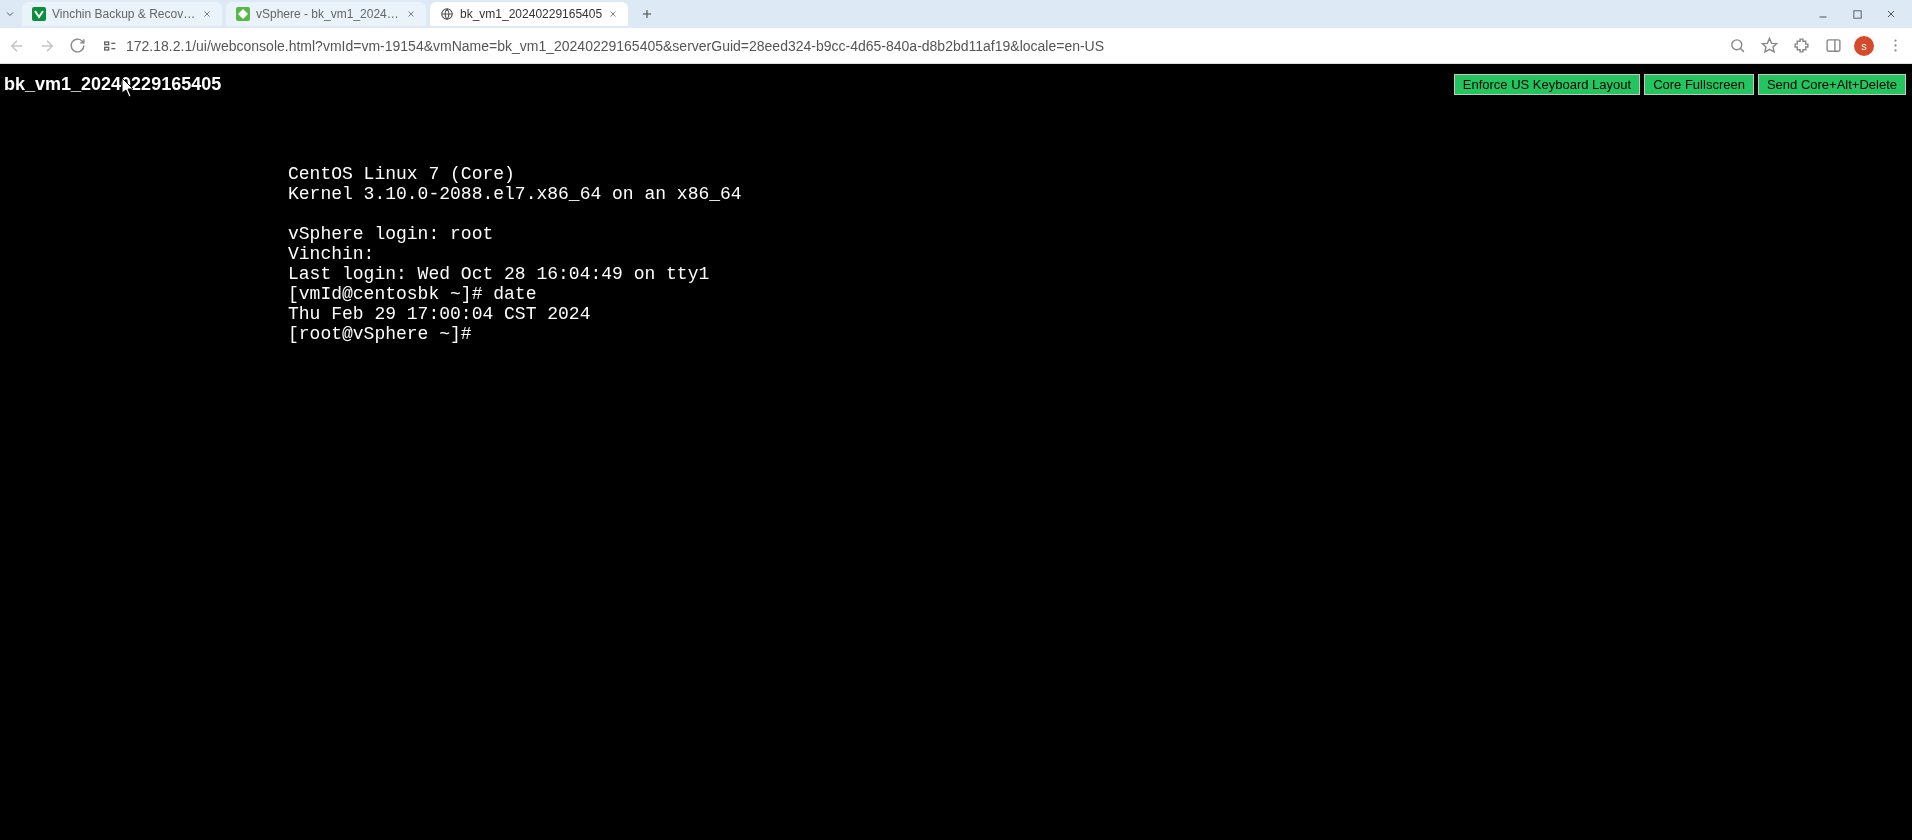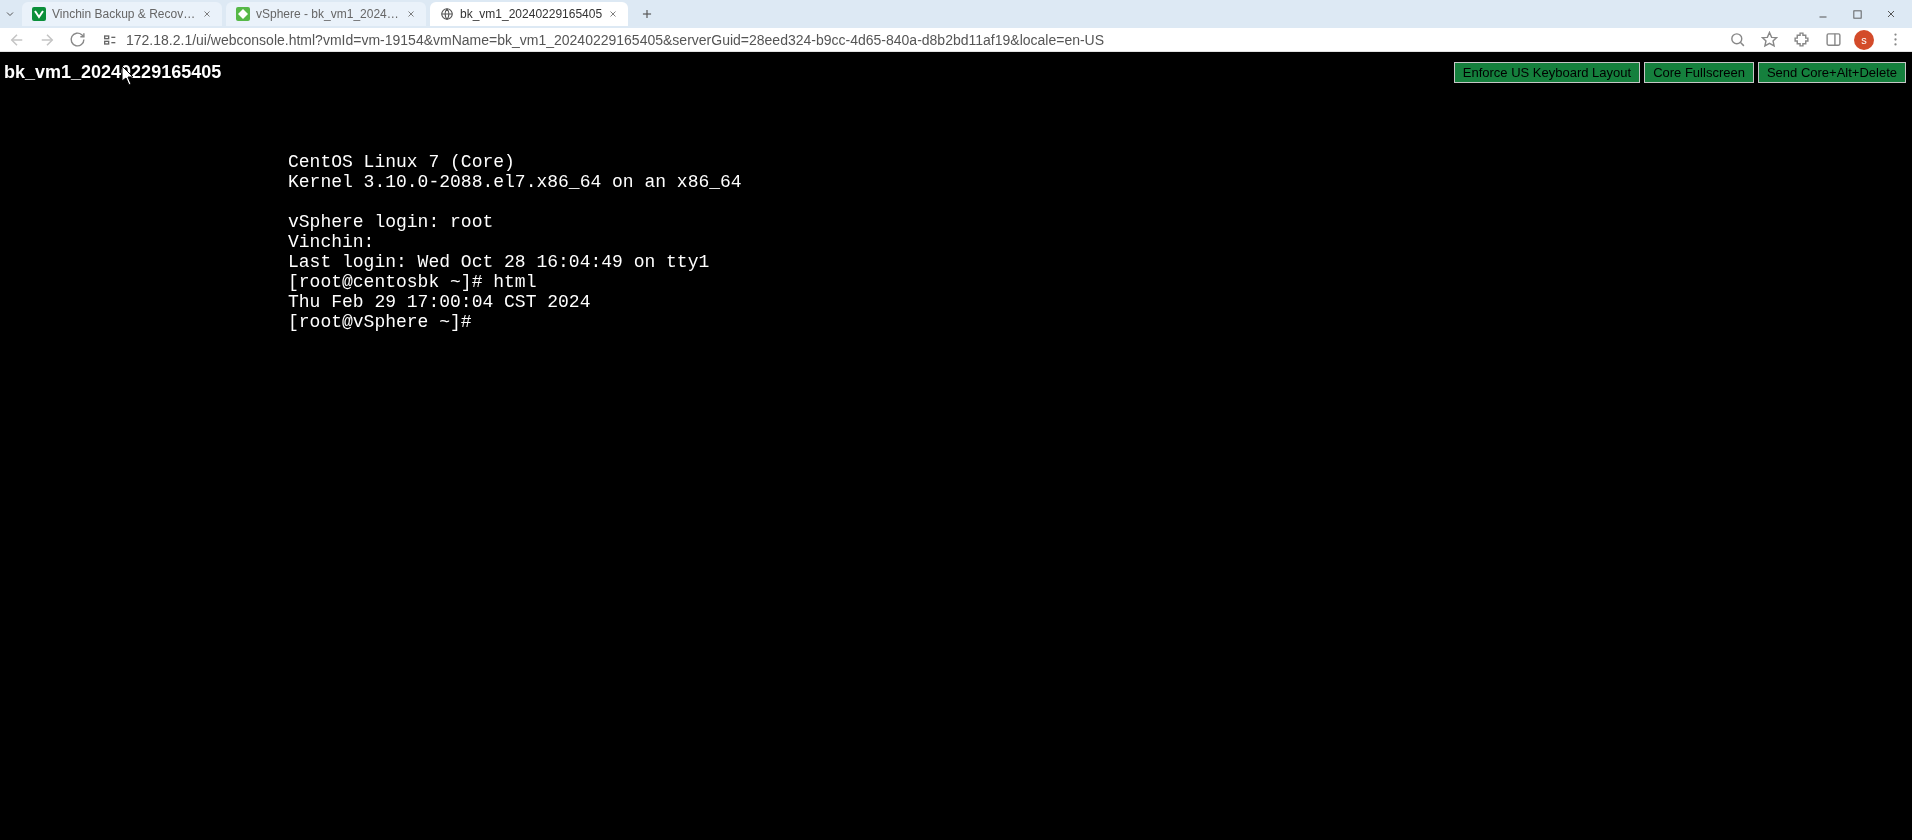--- a/index.html
+++ b/index.html
@@ -62,21 +62,21 @@
       width: 34px;
       height: 28px;
       display: flex;
       align-items: center;
       justify-content: center;
       color: #555;
       cursor: pointer;
     }
     
     .addrbar {
-      height: 24px;
+      height: 36px;
       background: #fff;
       display: flex;
       align-items: center;
       padding: 0 6px;
       gap: 8px;
       border-bottom: 1px solid #e2e2e2;
     }
     .nav-icon {
       width: 22px;
       height: 22px;
@@ -129,21 +129,21 @@
       color: #fff;
     }
     .console-buttons {
       position: absolute;
       top: 10px;
       right: 6px;
       display: flex;
       gap: 4px;
     }
     .console-buttons button {
-      background: #15803d;
+      background: #22c55e;
       border: 1px solid #c6c6c6;
       font-size: 13px;
       padding: 2px 8px;
       cursor: pointer;
     }
     .terminal {
       position: absolute;
       top: 100px;
       left: 288px;
       font-family: "Courier New", monospace;
@@ -328,16 +328,16 @@
     <button>Core Fullscreen</button>
     <button>Send Core+Alt+Delete</button>
   </div>
 
   <pre class="terminal"><span>CentOS Linux 7 (Core)</span>
 <span>Kernel 3.10.0-2088.el7.x86_64 on an x86_64</span>
 <span></span>
 <span>vSphere login: root</span>
 <span>Vinchin:</span>
 <span>Last login: Wed Oct 28 16:04:49 on tty1</span>
-<span>[root@centosbk ~]# html</span>
+<span>[vmId@centosbk ~]# date</span>
 <span>Thu Feb 29 17:00:04 CST 2024</span>
 <span>[root@vSphere ~]# </span></pre>
 </div>
 
 </body></html>

